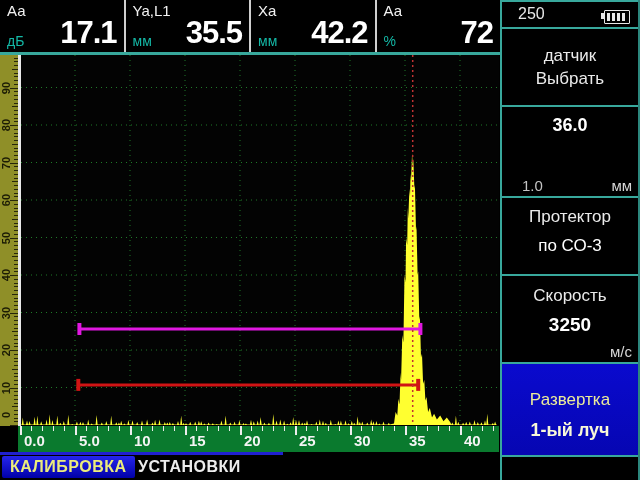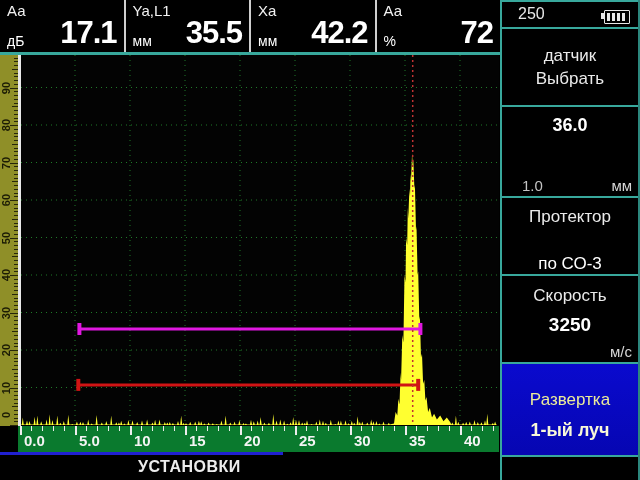--- a/index.html
+++ b/index.html
@@ -5,21 +5,21 @@
   html,body{margin:0;padding:0;background:#222;}
   #screen{
     position:relative;width:640px;height:480px;background:#000;overflow:hidden;
     font-family:"Liberation Sans",sans-serif;-webkit-font-smoothing:none;
   }
   
   #topbar{position:absolute;left:0;top:0;width:500px;height:52px;display:flex;}
   .mcell{position:relative;flex:1 1 0;border-right:2px solid #cfcfcf;}
   .mcell:last-child{border-right:none;}
   .mlabel{position:absolute;left:7px;top:2px;font-size:15px;color:#f2f2f2;}
-  .munit{position:absolute;left:7px;bottom:3px;font-size:14px;color:#ffffff;}
+  .munit{position:absolute;left:7px;bottom:3px;font-size:14px;color:#14b8a6;}
   .mvalue{position:absolute;right:7px;bottom:1px;font-size:31px;font-weight:bold;color:#ffffff;letter-spacing:-1px;}
   #topbar-underline{position:absolute;left:0;top:52px;width:500px;height:3px;background:#38a89c;}
   
   #ruler{position:absolute;left:0;top:55px;width:18px;height:371px;background:#8f8f28;overflow:hidden;}
   .rtick{position:absolute;right:0;height:1px;background:#26260a;}
   .rlabel{position:absolute;font-size:11px;font-weight:bold;color:#1c1c05;transform:translate(-50%,-50%) rotate(-90deg);}
   #ruler-sep{position:absolute;left:18px;top:55px;width:3px;height:371px;background:#e9e9e9;}
   #plot{position:absolute;left:21px;top:55px;width:478px;height:371px;background:#030303;}
   #plot svg{display:block;}
   .grid{stroke:#1f7a28;stroke-width:1;stroke-dasharray:1 4;}
@@ -275,20 +275,21 @@
       <span class="xlabel" style="left:171px;text-align:right;">15</span>
       <span class="xlabel" style="left:226px;">20</span>
       <span class="xlabel" style="left:281px;">25</span>
       <span class="xlabel" style="left:336px;">30</span>
       <span class="xlabel" style="left:391px;">35</span>
       <span class="xlabel" style="left:446px;">40</span>
     </div>
 
   <div id="menu-strip"></div>
   <div id="menubar">
+    <span class="menu-item selected" style="left:2px;">КАЛИБРОВКА</span>
     <span class="menu-item" style="left:138px;">УСТАНОВКИ</span>
   </div>
 
   <div id="sidebar">
     <div class="sep" style="top:0;"></div>
     <div id="cell-battery" class="scell" style="top:2px;height:25px;">
       <span class="value">250</span>
       <span class="batt">
         <span class="bar" style="left:2px;"></span>
           <span class="bar" style="left:7px;"></span>
@@ -306,21 +307,21 @@
 
     <div class="scell" style="top:107px;height:89px;">
       <div class="value" style="margin-top:8px;">36.0</div>
       <span class="bot-left">1.0</span>
       <span class="bot-right">мм</span>
     </div>
     <div class="sep" style="top:196px;"></div>
 
     <div class="scell" style="top:198px;height:76px;">
       <div class="title" style="margin-top:9px;">Протектор</div>
-      <div class="value" style="margin-top:27px;font-weight:normal;font-size:17px;">по СО-3</div>
+      <div class="value" style="margin-top:9px;font-weight:normal;font-size:17px;">по СО-3</div>
     </div>
     <div class="sep" style="top:274px;"></div>
 
     <div class="scell" style="top:276px;height:86px;">
       <div class="title" style="margin-top:10px;">Скорость</div>
       <div class="value" style="margin-top:8px;font-size:19px;">3250</div>
       <span class="bot-right">м/с</span>
     </div>
     <div class="sep" style="top:362px;"></div>
 

